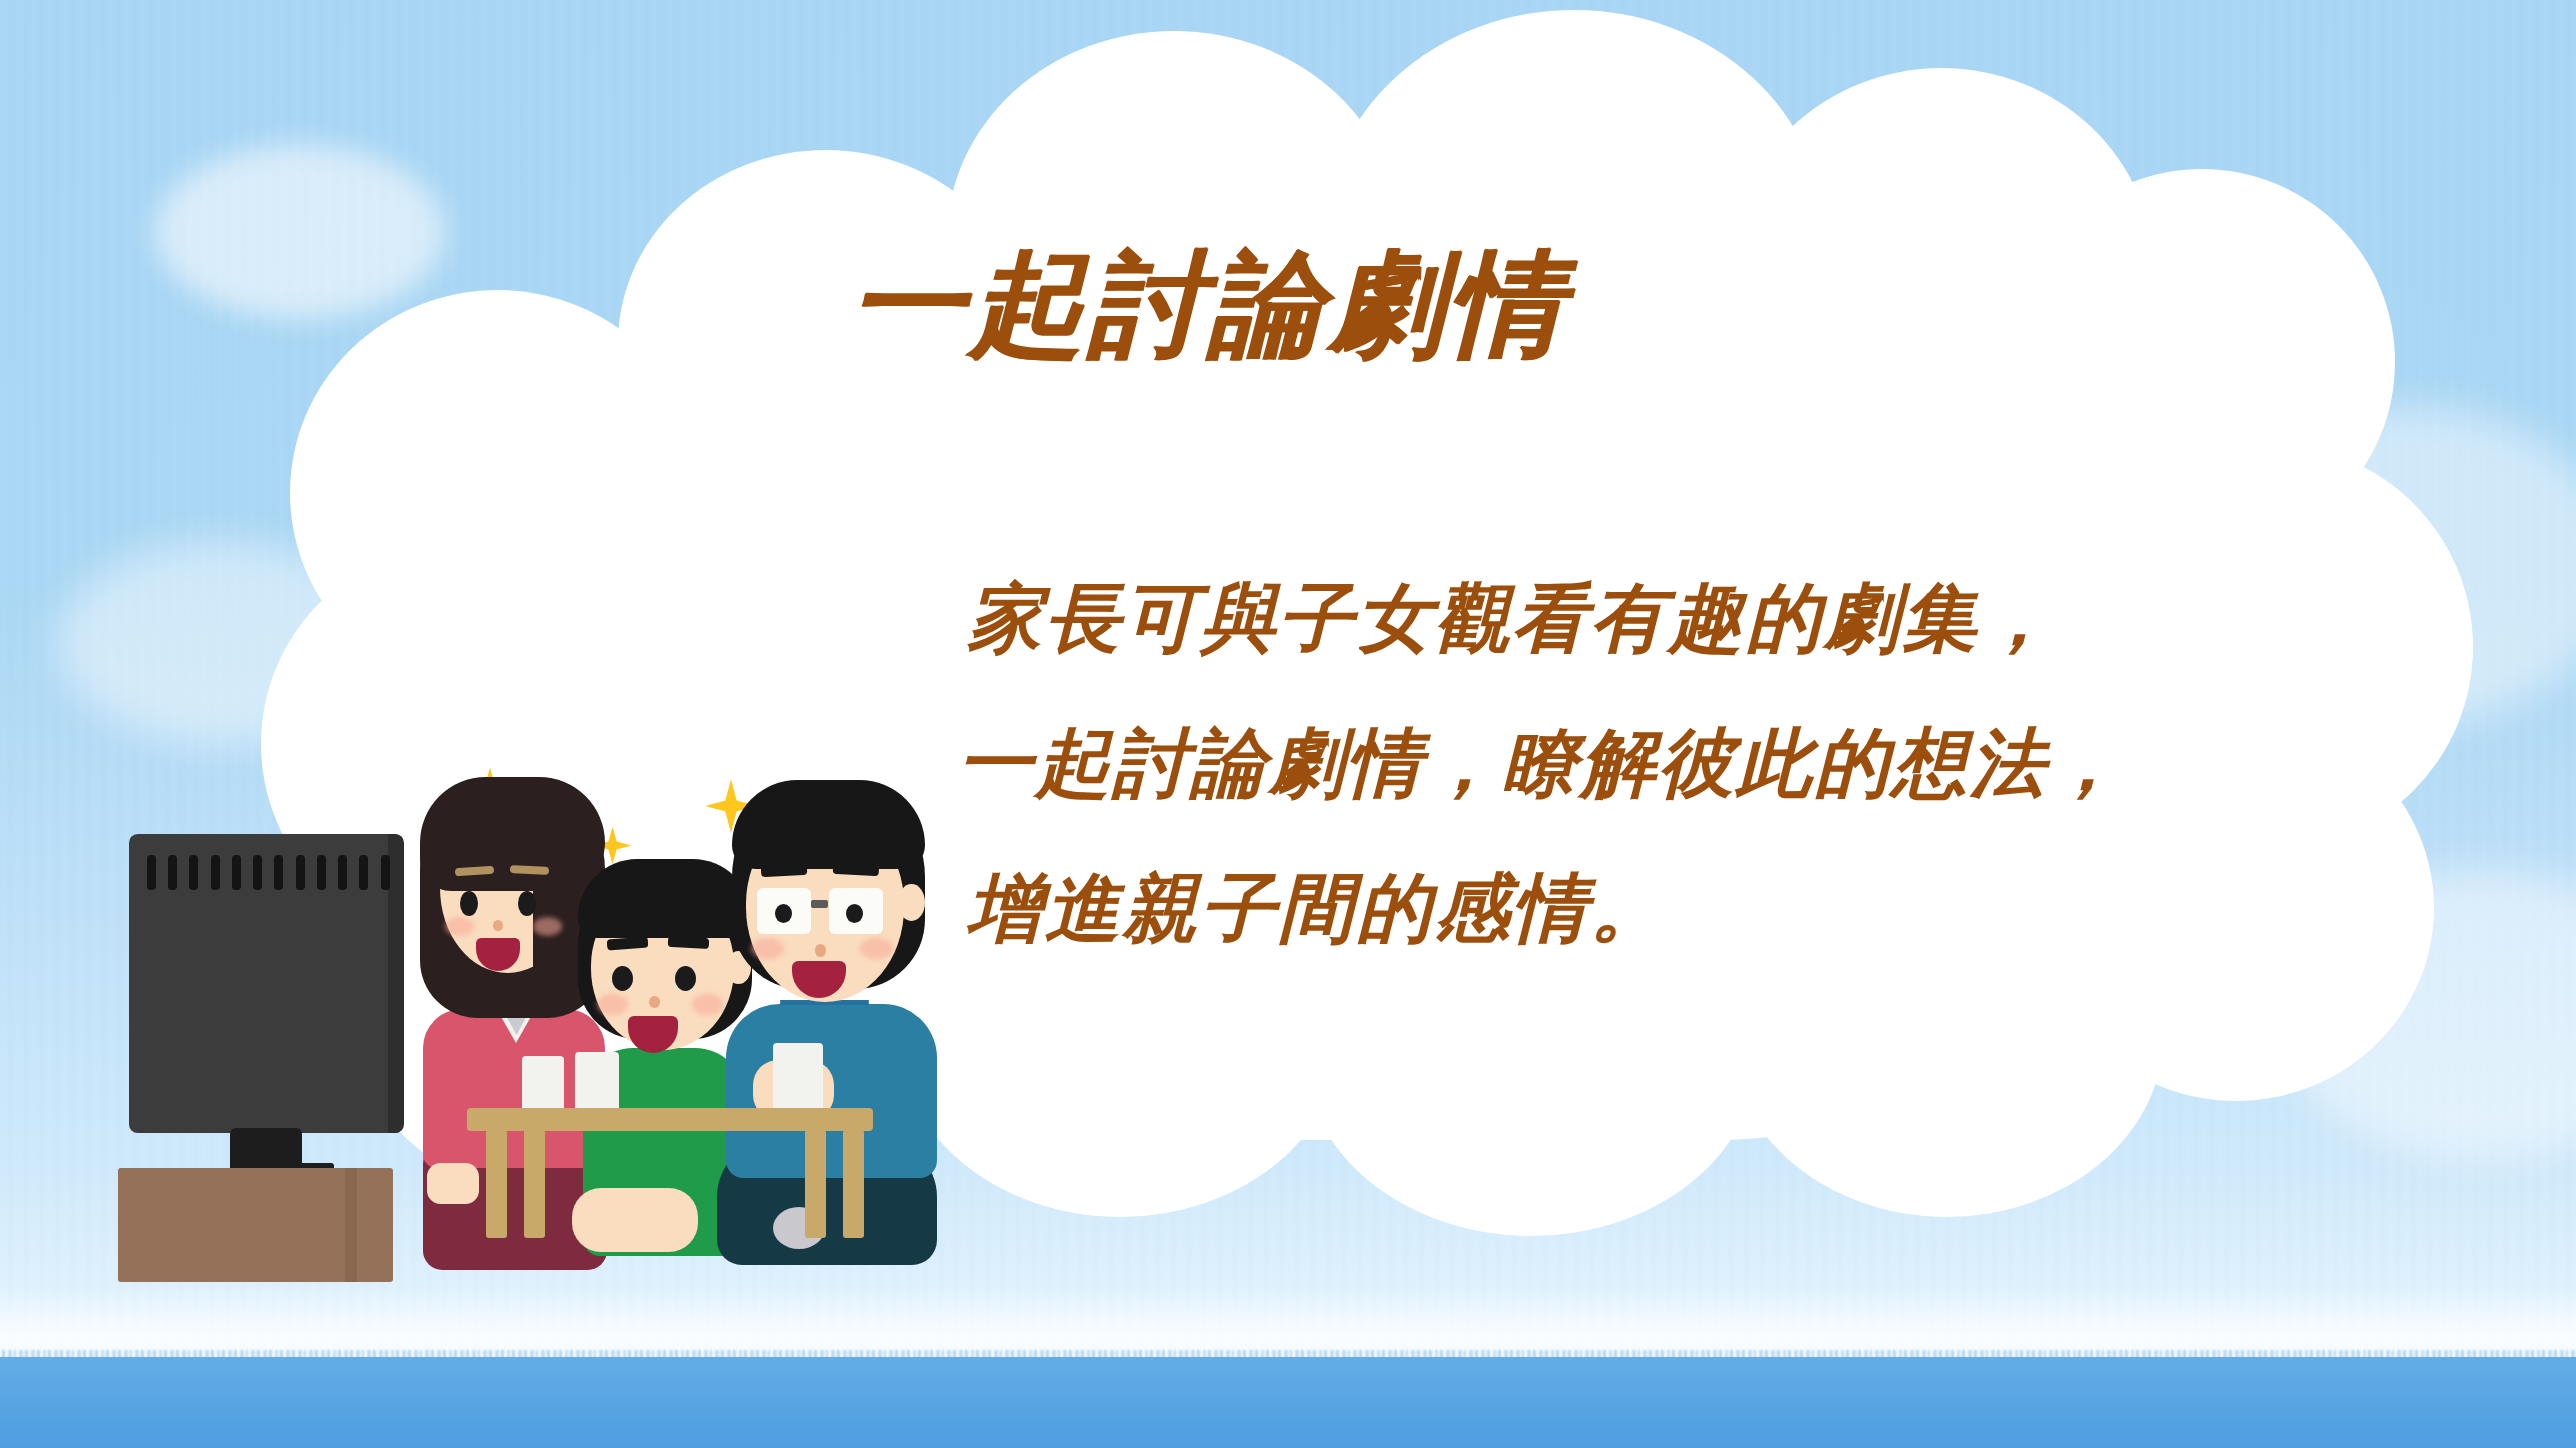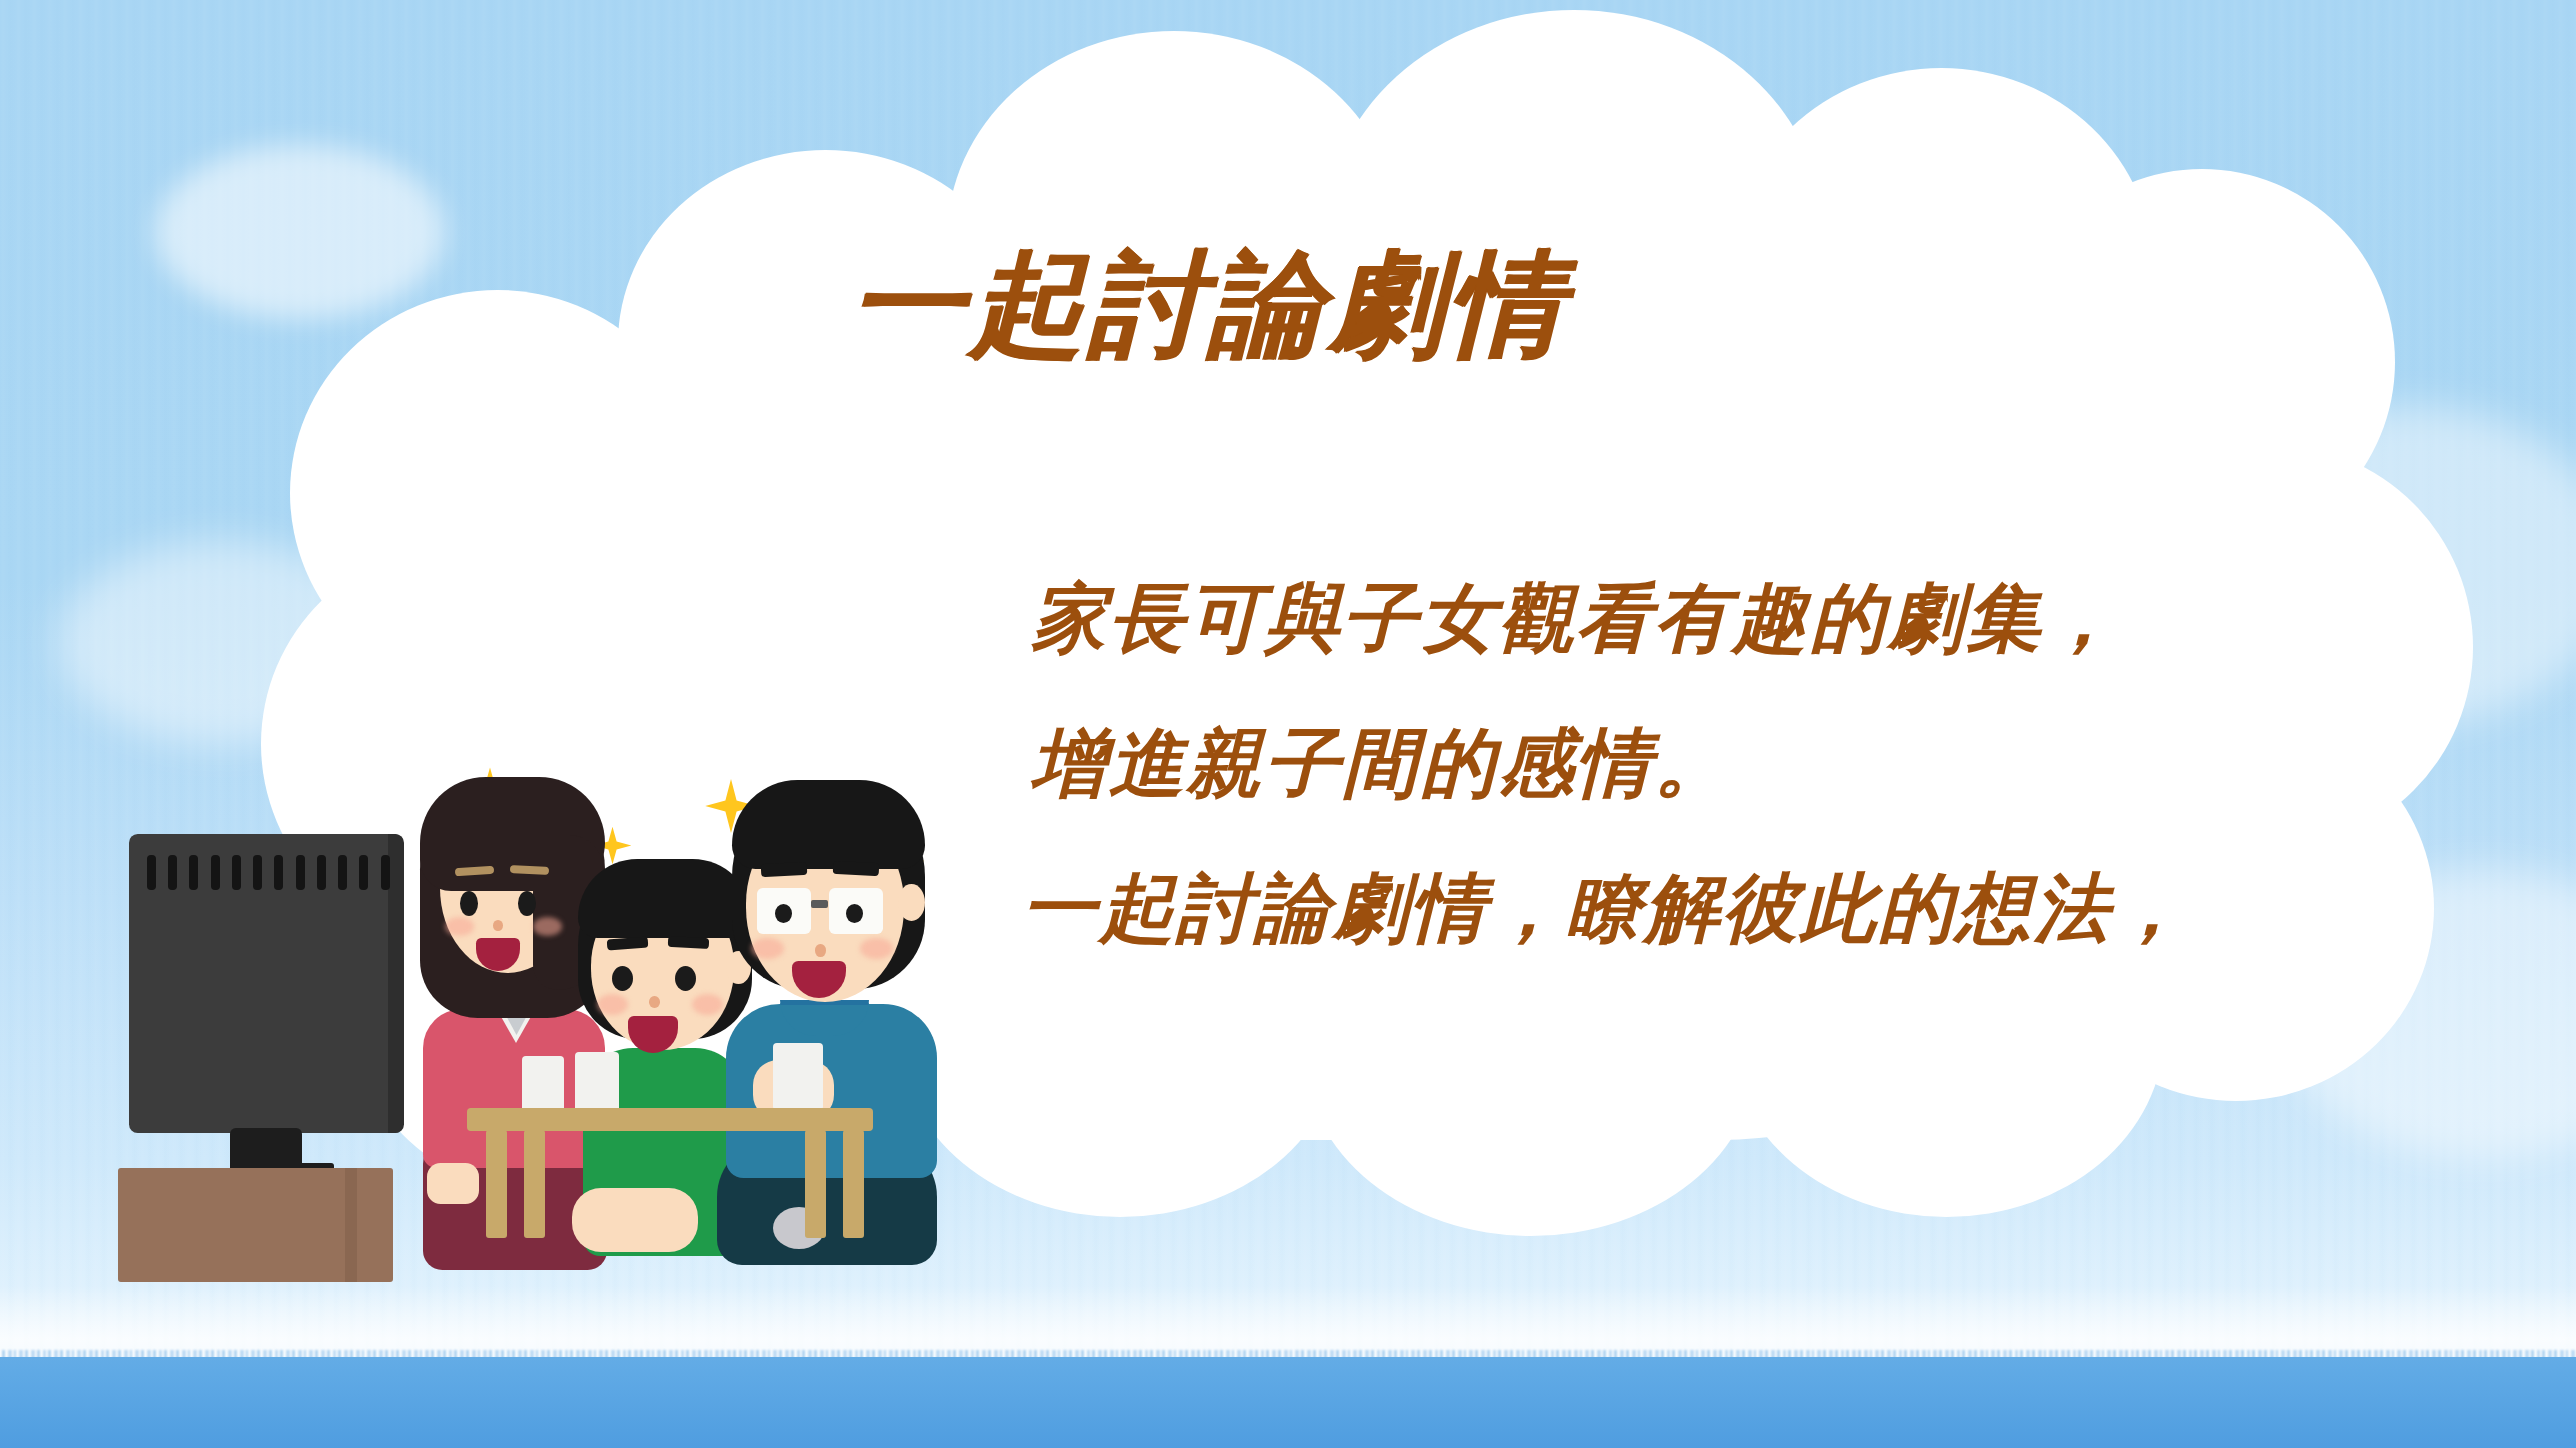--- a/index.html
+++ b/index.html
@@ -62,21 +62,21 @@
   .title{
     position:absolute;left:850px;top:246px;width:1014px;
     color:#9c4f0d;
     font-size:114px;letter-spacing:5.8px;line-height:1;
     font-weight:700;font-style:italic;
     font-family:"DejaVu Serif","Liberation Serif",serif;
     white-space:nowrap;
     text-shadow:1px 1px 0 #9c4f0d, -1px 1px 0 #9c4f0d;
   }
   .body-text{
-    position:absolute;left:1031px;top:546px;width:1256px;
+    position:absolute;left:967px;top:546px;width:1256px;
     color:#9c4f0d;
     font-size:75px;line-height:145px;letter-spacing:2.9px;
     font-weight:700;font-style:italic;
     font-family:"DejaVu Serif","Liberation Serif",serif;
   }
   .body-text .ln{display:block;white-space:nowrap;}
   .body-text .ln.l2{margin-left:-9.7px;}
 
   
   .illus{position:absolute;left:0;top:753px;width:966px;height:541px;}
@@ -147,22 +147,22 @@
     <div class="lobe" style="left:580px;top:802px;width:406px;height:367px;"></div>
 
     <div class="lobe" style="left:464px;top:290px;width:1835px;height:802px;border-radius:348px;"></div>
     <div class="lobe" style="left:676px;top:174px;width:1449px;height:966px;border-radius:406px;"></div>
   </div>
 
   <div class="title">一起討論劇情</div>
 
   <div class="body-text">
     <span class="ln">家長可與子女觀看有趣的劇集，</span>
+    <span class="ln l2">一起討論劇情，瞭解彼此的想法，</span>
     <span class="ln">增進親子間的感情。</span>
-    <span class="ln l2">一起討論劇情，瞭解彼此的想法，</span>
   </div>
 
   <div class="illus">
 
     <div>
       <div class="tv-body"></div>
       <div class="tv-edge"></div>
       <div class="vent" style="left:147px;"></div>
       <div class="vent" style="left:168px;"></div>
       <div class="vent" style="left:189px;"></div>

